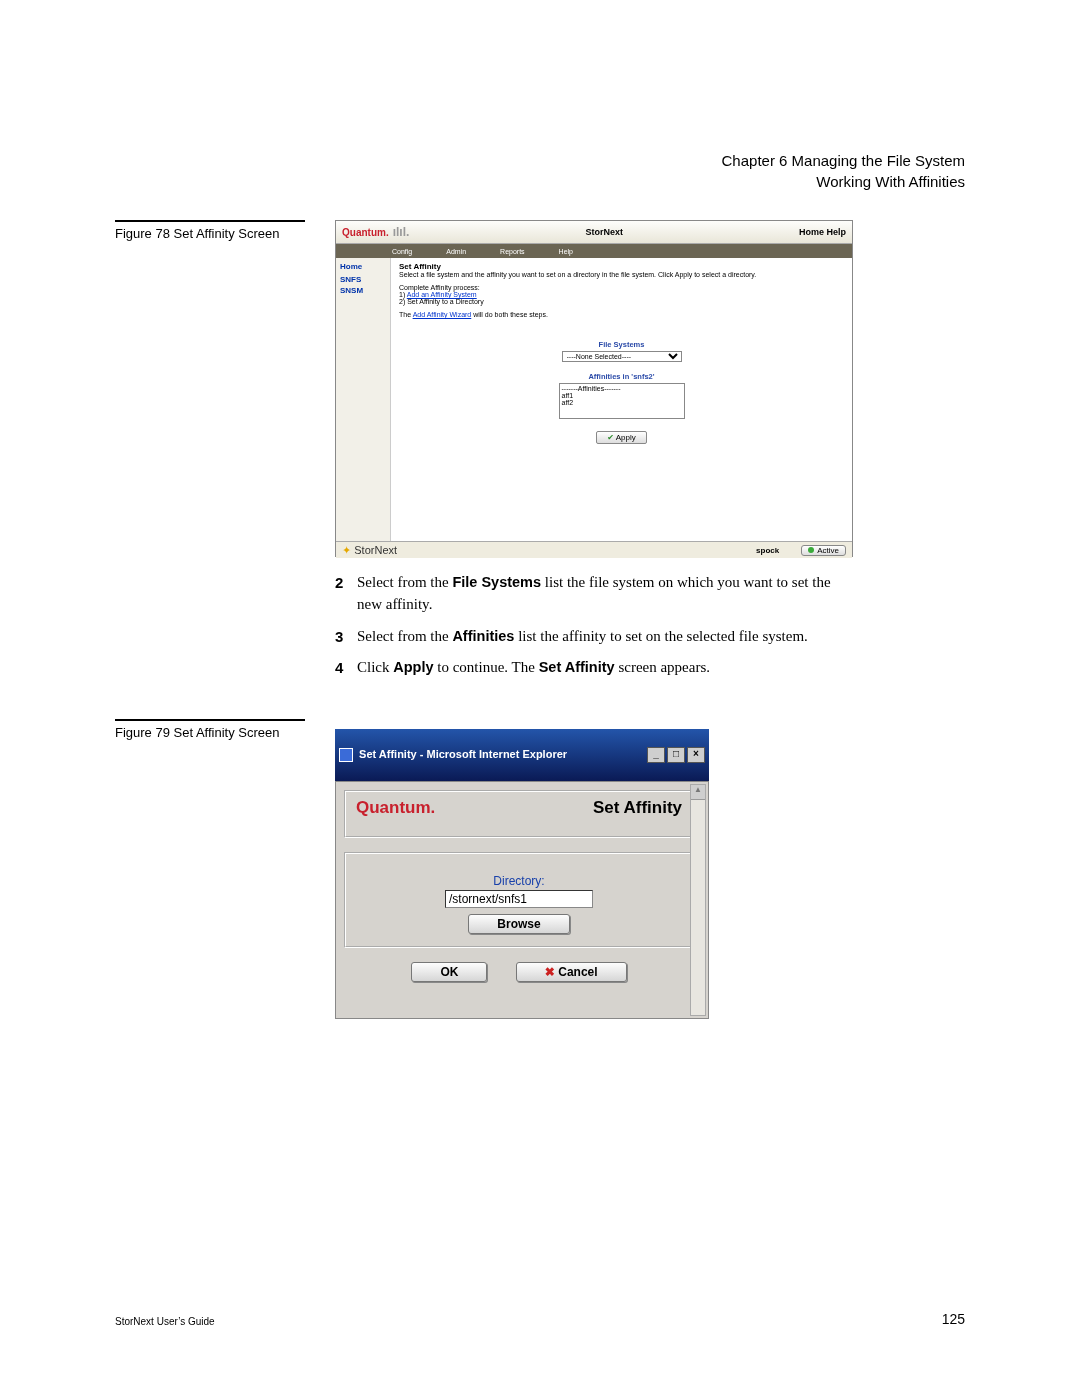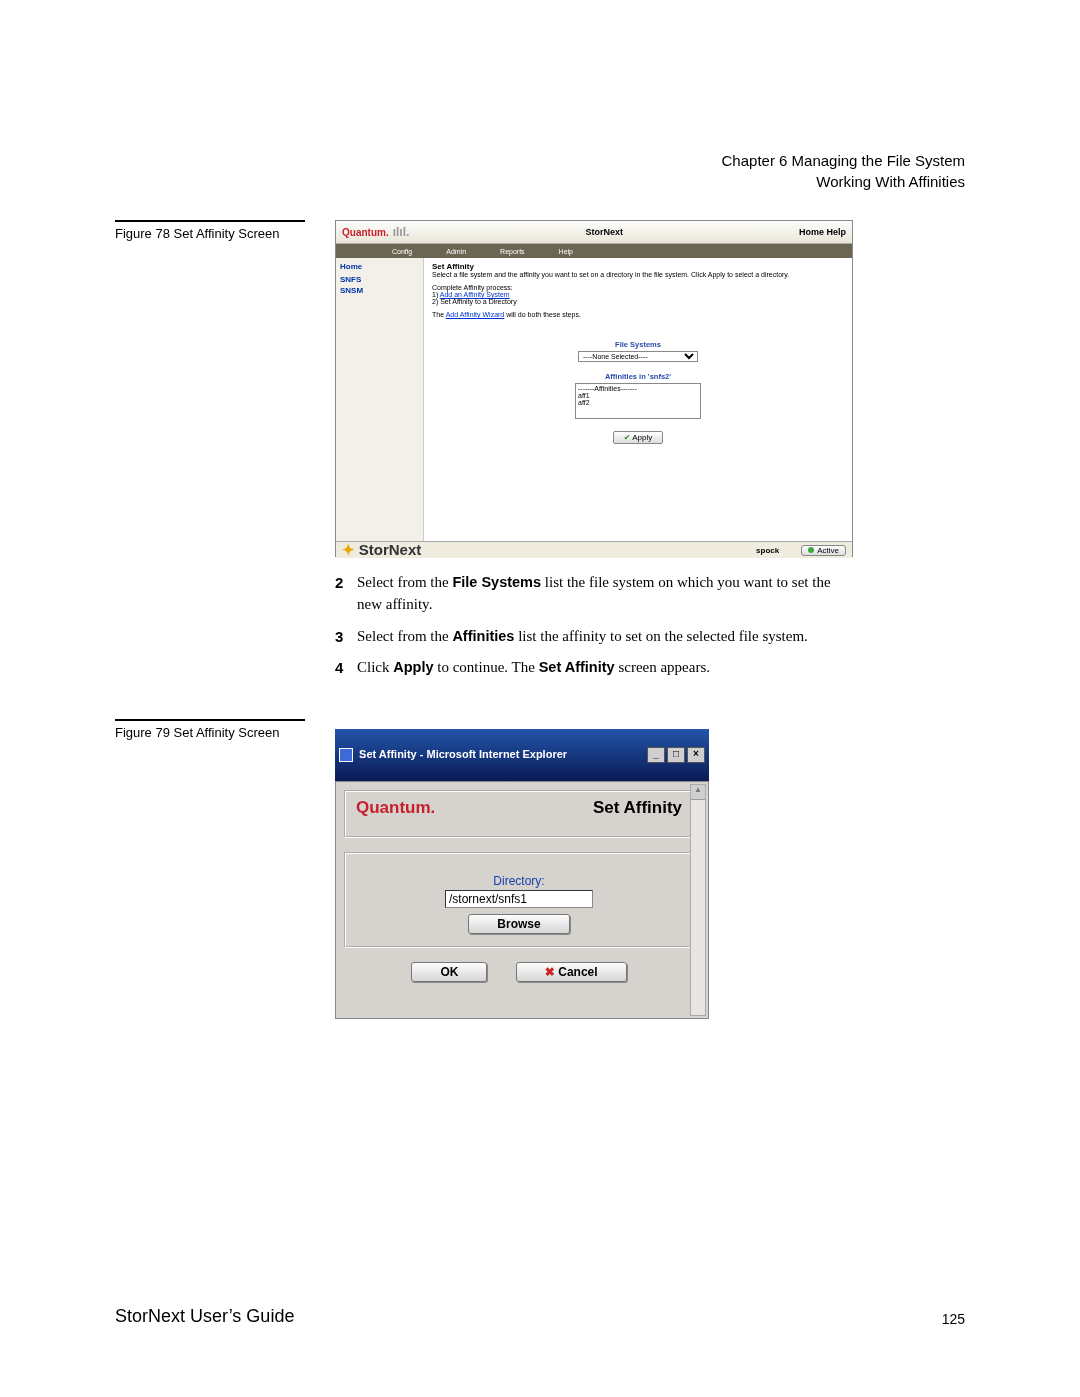--- a/index.html
+++ b/index.html
@@ -64,21 +64,21 @@
     display:flex; align-items:center; gap:4px;
   }
   .shot1 .brand .slash { color:#999; font-size:12px; }
   .shot1 .title1 { font-weight:bold; font-size:9px; flex:1; text-align:center;}
   .shot1 .hh { font-size:9px; font-weight:bold;}
   .shot1 .menubar {
     height:14px; background:#6B6553; color:#fff;
     display:flex; gap:34px; align-items:center;
     padding-left:56px; font-size:7px;
   }
-  .shot1 .body { display:flex; height: calc(100% - 22px - 14px - 16px); gap: 33px; }
+  .shot1 .body { display:flex; height: calc(100% - 22px - 14px - 16px); }
   .shot1 .sidebar {
     width:46px; padding:4px 4px; font-size:8px;
   }
   .shot1 .sidebar .home { color:#0033aa; font-weight:bold; margin-bottom:4px;}
   .shot1 .sidebar .snfs { color:#0033aa; font-weight:bold; margin-bottom:2px;}
   .shot1 .sidebar .snsm { color:#0033aa; font-weight:bold;}
   .shot1 .main {
     flex:1; background:#fff; border-left:1px solid #ccc;
     padding:4px 8px; position:relative;
   }
@@ -98,21 +98,21 @@
     font-size:8px; padding:1px 10px;
     background:linear-gradient(#fff,#ddd); border:1px solid #888;
     border-radius:2px;
   }
   .shot1 .applybtn::before{content:"✔ "; color:#2a8a2a;}
   .shot1 .statusbar {
     height:16px; border-top:1px solid #aaa;
     display:flex; align-items:center; justify-content:space-between;
     padding:0 6px; background:#EFECDF;
   }
-  .shot1 .stornext-logo { font-weight:bold; font-size:15px; color:#333;}
+  .shot1 .stornext-logo { font-weight:normal; font-size:11px; color:#333;}
   .shot1 .stornext-logo .g { color:#E5A800;}
   .shot1 .status-right { display:flex; align-items:center; gap:22px; font-size:8px;}
   .shot1 .pill {
     background:linear-gradient(#fff,#ddd); border:1px solid #888;
     border-radius:3px; padding:0 6px; display:flex; align-items:center; gap:3px;
   }
   .shot1 .dot-green { width:6px;height:6px;border-radius:50%; background:#3aaa3a; display:inline-block;}
   
   .steps {
     position:absolute; left:335px; top:572px; width:516px;
@@ -172,21 +172,21 @@
     border:1px solid #777; border-radius:3px;
     font-size:12px; padding:2px 28px; font-weight:bold;
     box-shadow:1px 1px 0 #888;
   }
   .shot2 .centerrow { text-align:center; margin-top:6px;}
   .shot2 .btnrow { text-align:center; margin-top:2px;}
   .shot2 .btnrow .btn { margin:0 12px; }
   .shot2 .cancel::before{ content:"✖ "; color:#cc2222;}
   
   .footer-left {
-    position:absolute; left:115px; bottom:70px; font-size:18px;
+    position:absolute; left:115px; bottom:70px; font-size:10px;
   }
   .footer-right {
     position:absolute; right:115px; bottom:70px; font-size:14px;
   }
 </style>
 </head>
 <body>
 
 <div class="page">
 

